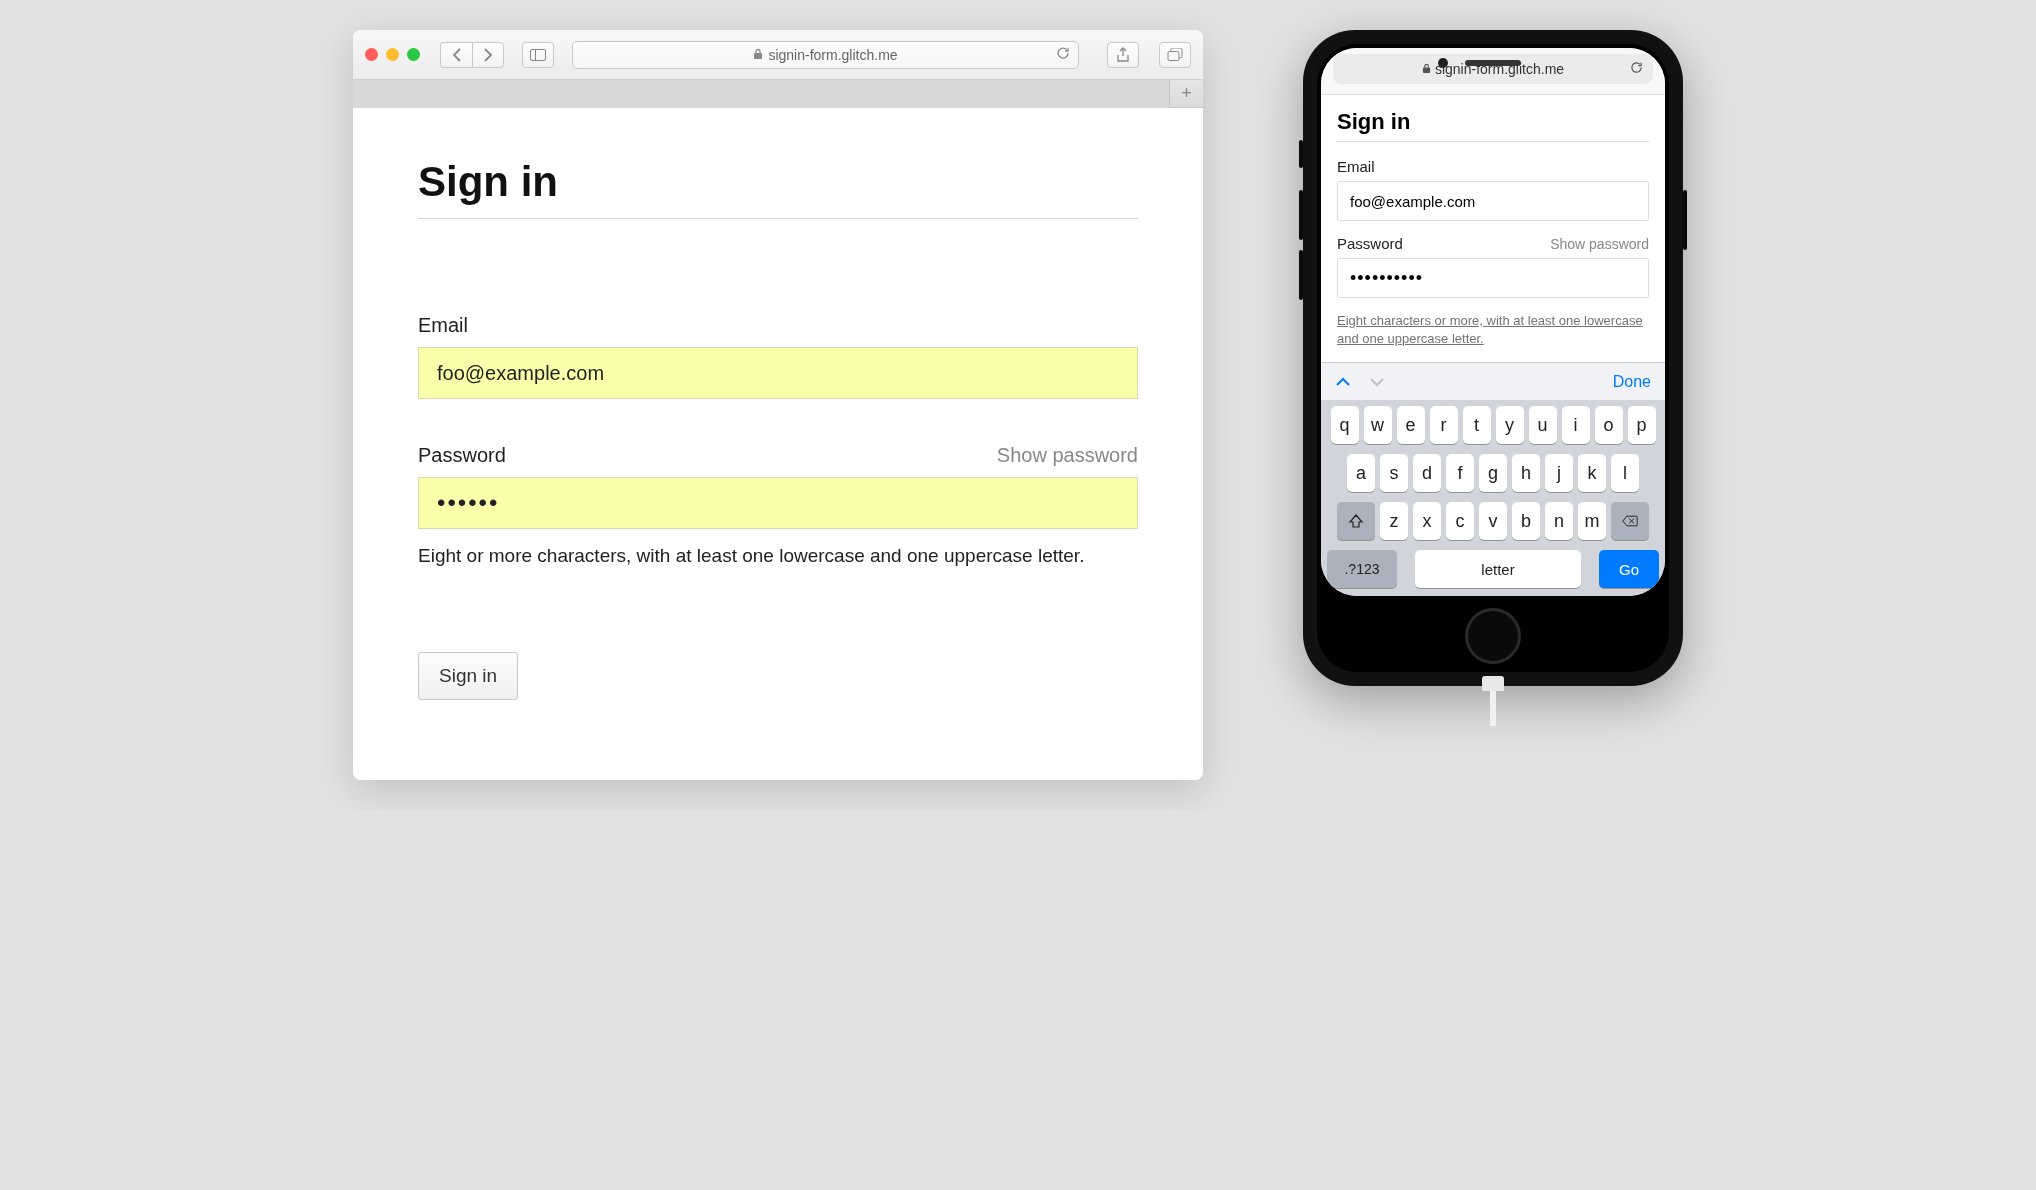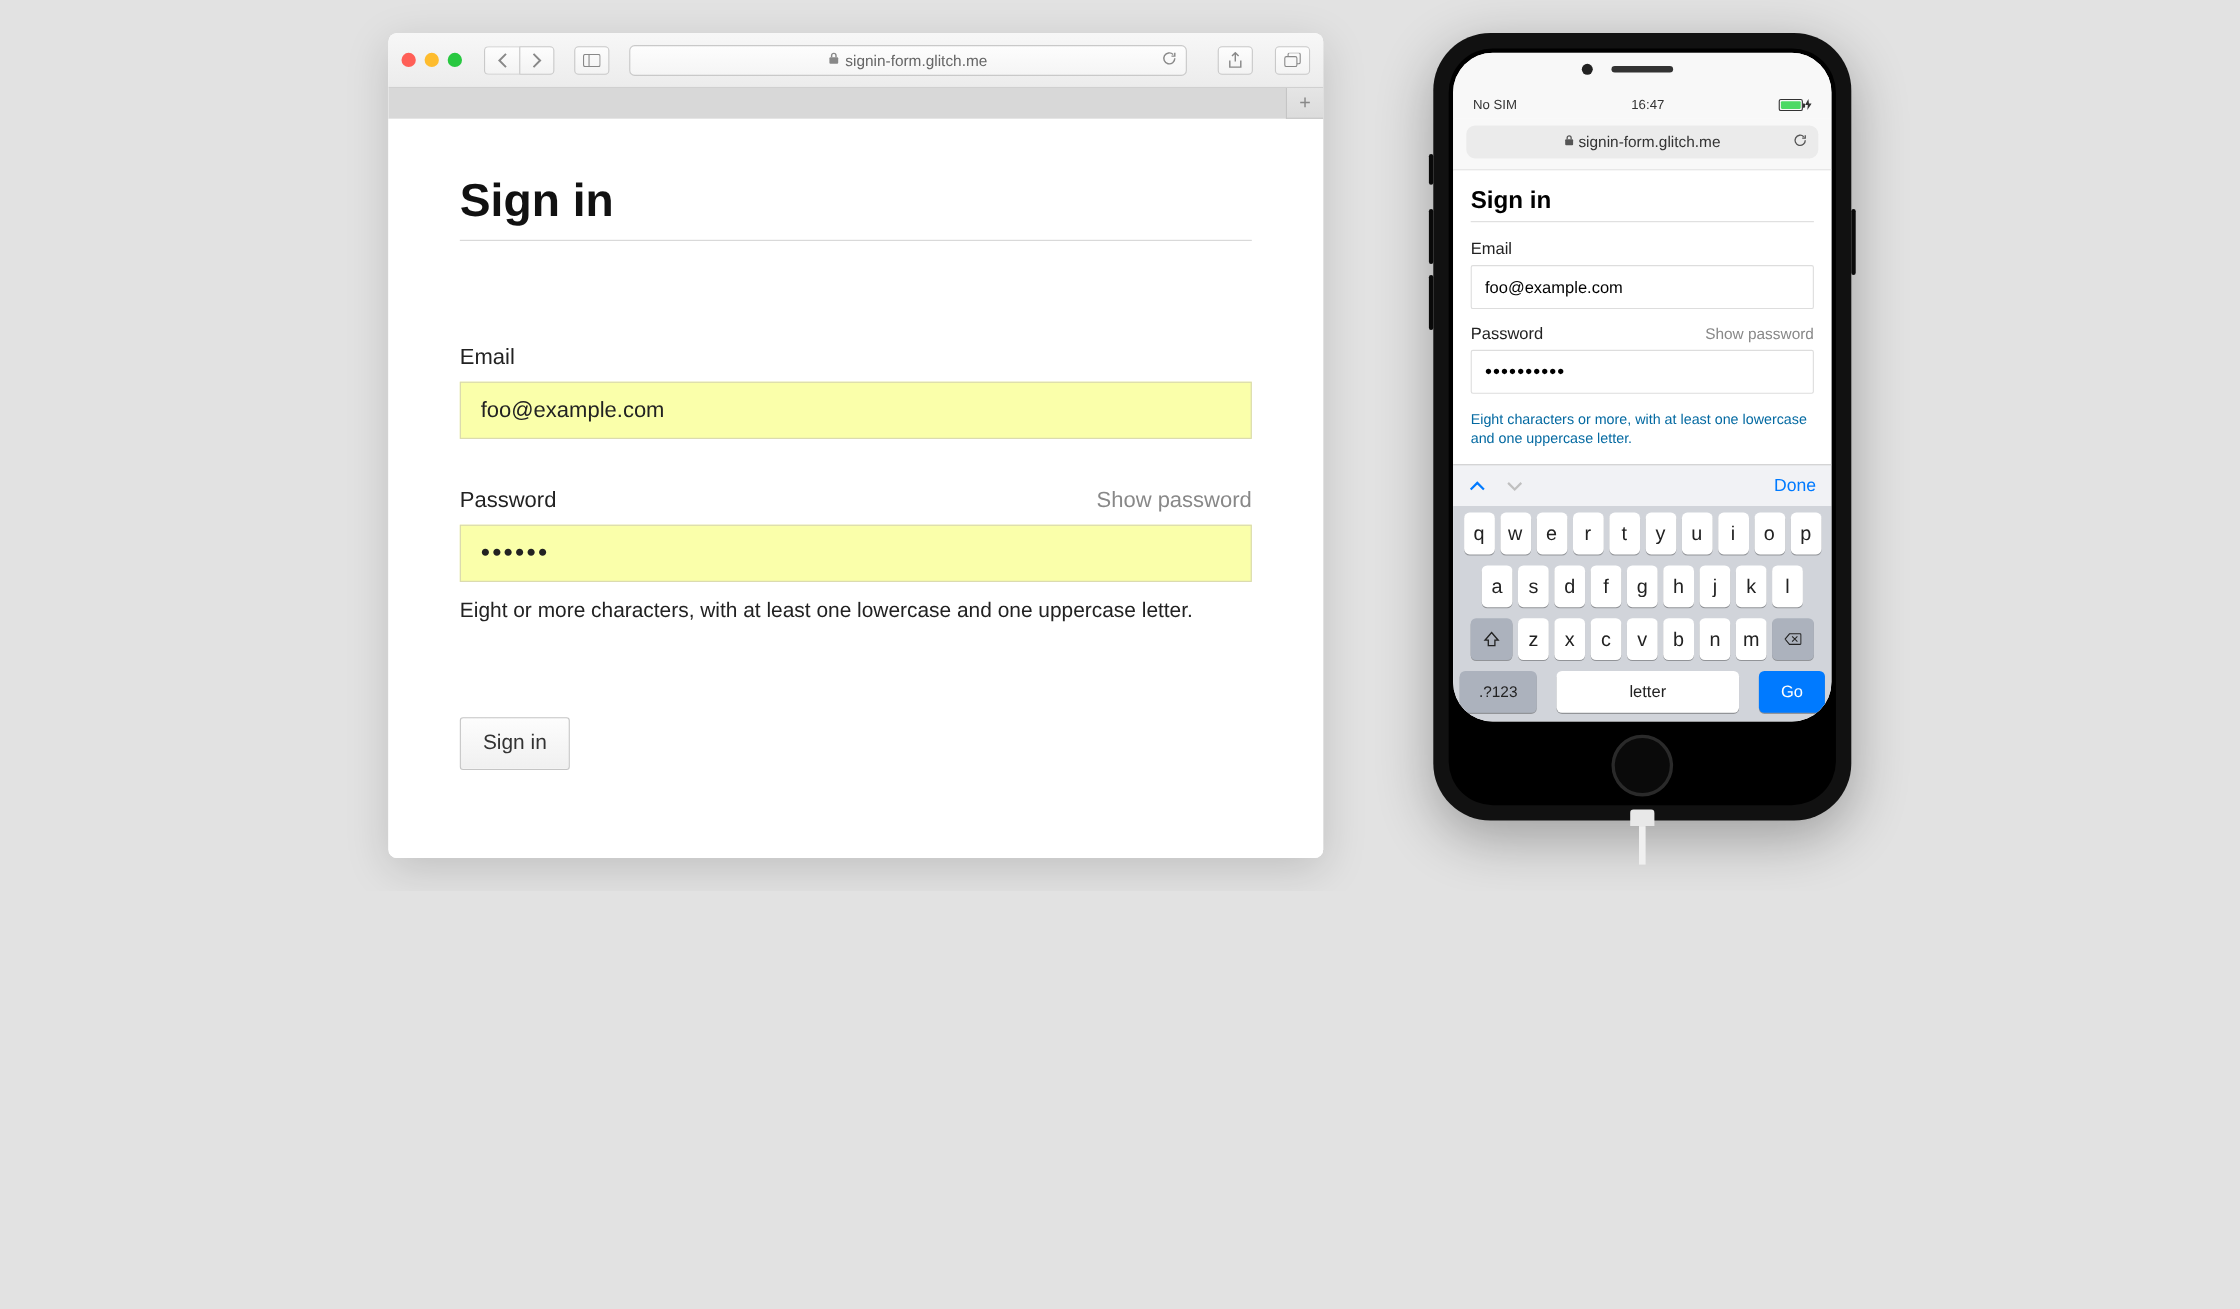--- a/index.html
+++ b/index.html
@@ -355,22 +355,23 @@
       background: #fff;
     }
     
     .iphone-pwd {
       letter-spacing: 1px;
       font-size: 18px;
     }
     
     .iphone-helper {
       font-size: 13px;
-      color: #0369a1;
+      color: #737373;
       line-height: 1.4;
+      text-decoration: underline;
     }
     
     
     .kb-accessory {
       background: #f1f2f5;
       border-top: 1px solid #ccc;
       display: flex;
       justify-content: space-between;
       align-items: center;
       padding: 8px 14px;
@@ -572,32 +573,20 @@
   <div class="iphone-side-btn btn-left1"></div>
   <div class="iphone-side-btn btn-left2"></div>
   <div class="iphone-side-btn btn-left3"></div>
   <div class="iphone-side-btn btn-right"></div>
   <div class="iphone-speaker"></div>
   <div class="iphone-camera"></div>
 
   <div class="iphone-inner">
     <div class="iphone-screen">
 
-      <div class="iphone-statusbar">
-        <span>No SIM</span>
-        <span>16:47</span>
-        <div class="battery-icon">
-          <div class="battery">
-              <div class="battery-fill"></div>
-            </div>
-          <svg width="6" height="10" viewBox="0 0 6 10">
-              <path d="M3 0 L0 5.5 h2.5 L2 10 L6 4 h-2.5 z" fill="#333"></path>
-            </svg>
-        </div>
-      </div>
 
       <div class="iphone-urlbar">
         <div class="iphone-url">
           <span class="lock">
             <svg width="9" height="11" viewBox="0 0 10 12">
                 <rect x="1" y="5" width="8" height="6" rx="1" fill="#555"></rect>
                 <path d="M3 5 V3.5 a2 2 0 0 1 4 0 V5" stroke="#555" stroke-width="1.3" fill="none"></path>
               </svg>
           </span>
           <span>signin-form.glitch.me</span>

